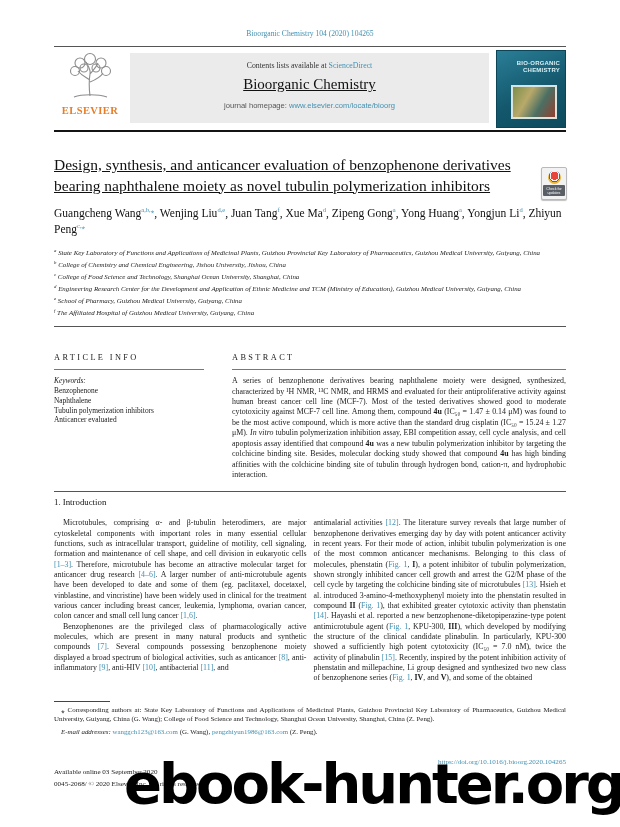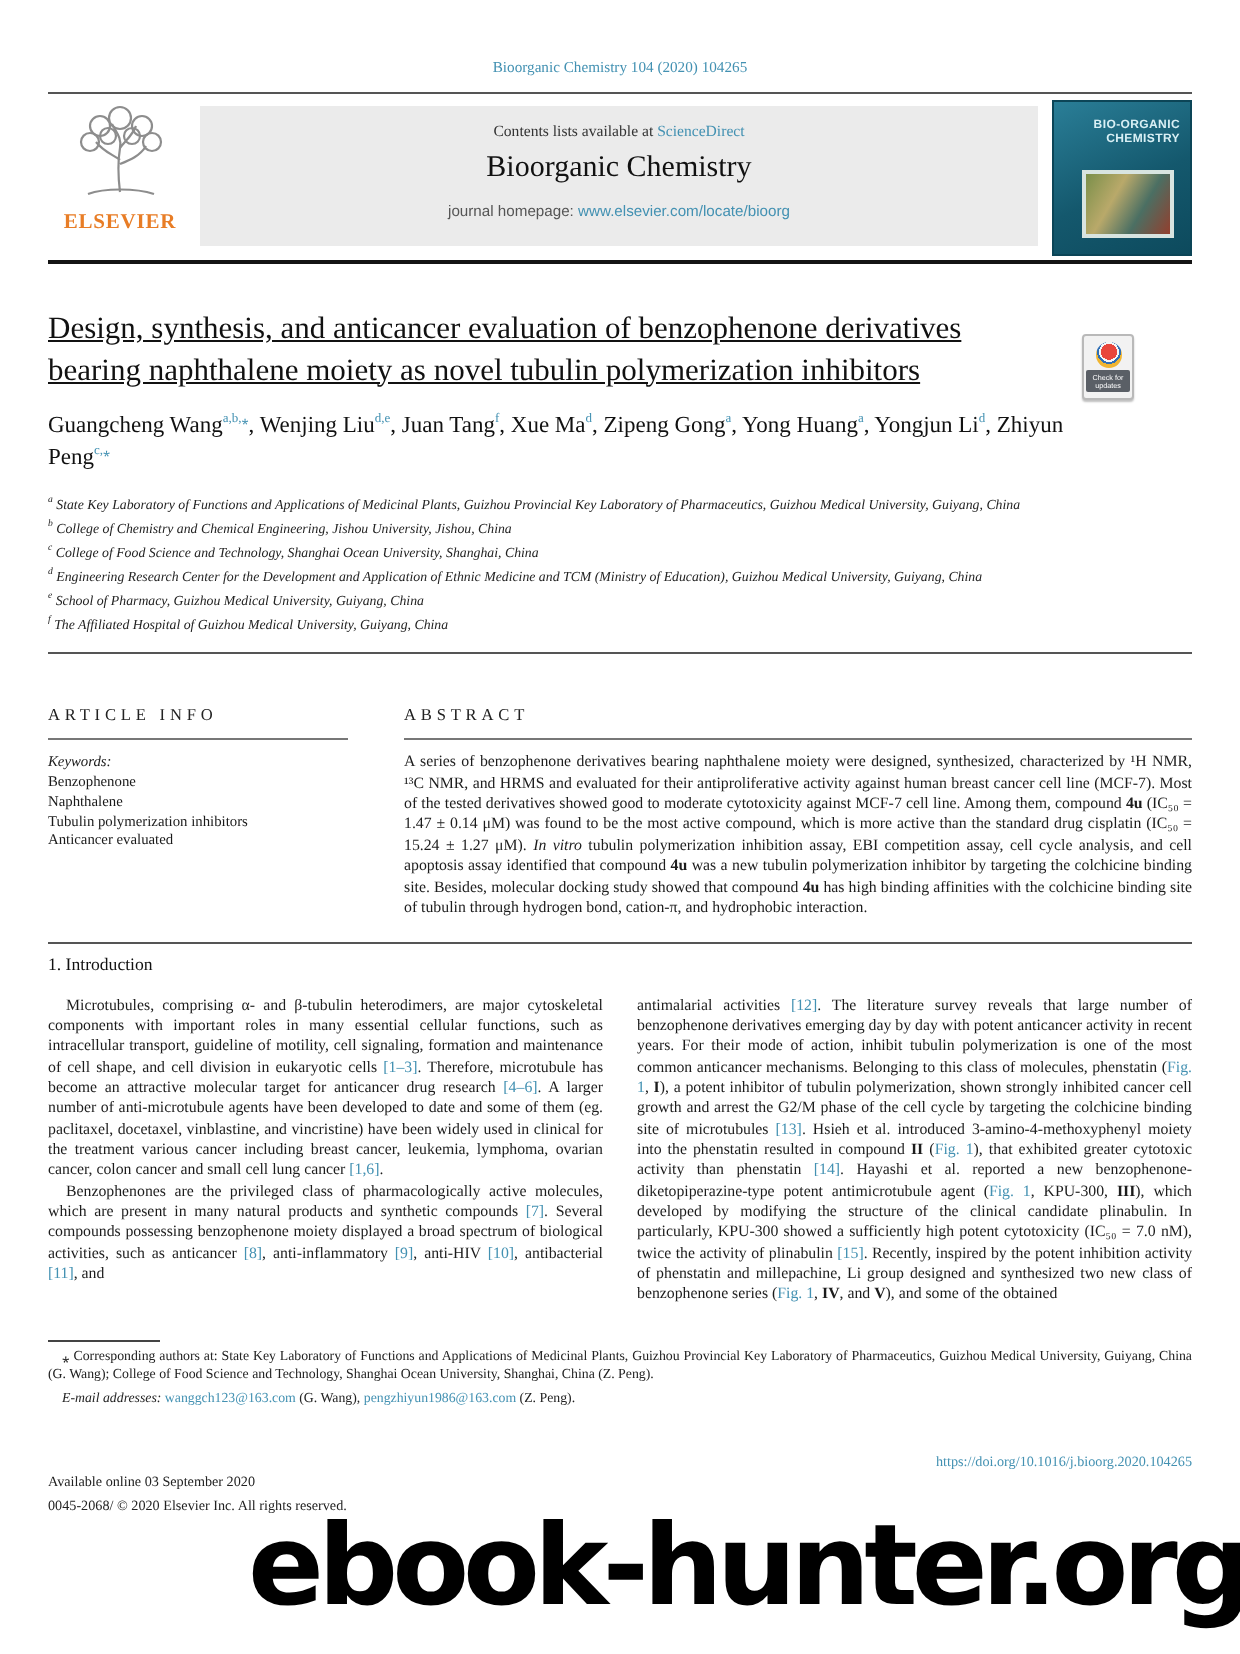--- a/index.html
+++ b/index.html
@@ -2,36 +2,36 @@
 <html><head>
 <meta charset="utf-8">
 <style>
   html,body{margin:0;padding:0;}
   body{
     width:620px;height:827px;position:relative;overflow:hidden;
     background:#ffffff;color:#1a1a1a;
     font-family:"Liberation Serif",serif;
     -webkit-font-smoothing:antialiased;
   }
-  .page{padding:0 24px;}
+  .page{padding:0 54px;}
   a,.link{color:#4391b2;text-decoration:none;}
   .b{font-weight:bold;}
   .i{font-style:italic;}
 
   
   .citation{margin-top:29px;text-align:center;font-size:7.6px;color:#4391b2;}
 
   
   .toprule{border-top:1px solid #555;margin-top:8px;}
   .header-row{display:flex;align-items:flex-start;margin-top:3px;height:78px;}
   .logo-box{width:72px;text-align:center;padding-top:2px;}
   .elsevier-word{color:#e87d26;font-size:10.5px;font-weight:bold;letter-spacing:.4px;margin-top:1px;}
   .gray-box{flex:1;background:#ebebeb;margin:3px 7px 0 4px;height:70px;text-align:center;}
   .contents-line{font-size:7.8px;padding-top:8px;color:#333;}
-  .journal-title{font-size:15px;margin-top:6px;color:#111;}
+  .journal-title{font-size:15px;margin-top:6px;color:#111;text-decoration:underline;}
   .homepage-line{font-family:"Liberation Sans",sans-serif;font-size:7.6px;margin-top:8px;color:#555;}
   .cover{width:70px;height:78px;background:linear-gradient(155deg,#2a7e97 0%,#14586d 55%,#0d4a5d 100%);
          position:relative;border:1px solid #0c4557;box-sizing:border-box;}
   .cover-title{color:#d9f0f5;font-size:6px;font-weight:bold;font-family:"Liberation Sans",sans-serif;
                text-align:right;padding:9px 5px 0 0;line-height:6.5px;letter-spacing:.2px;}
   .cover-art{position:absolute;left:14px;top:34px;width:42px;height:30px;border:2px solid #d8e4e0;
              background:linear-gradient(120deg,#7a8f4a 0%,#b9a96a 35%,#4b6f63 65%,#933f2e 100%);}
   .thickrule{border-top:2.5px solid #141414;margin-top:2px;}
 
   
@@ -57,21 +57,21 @@
   .headrule{border-top:1px solid #777;margin-top:7px;}
   .kw-label{font-style:italic;font-size:7.4px;margin-top:6px;line-height:9.8px;}
   .kw-item{font-size:7.4px;line-height:9.8px;}
   .abs-text{margin-top:6px;font-size:7.9px;line-height:10.4px;text-align:justify;color:#1c1c1c;}
   .ia-bottomrule{border-top:1px solid #555;margin-top:11px;}
 
   
   .sec-head{margin-top:5px;font-size:8.8px;font-weight:normal;color:#111;}
   .cols{display:flex;margin-top:11px;}
   .col{flex:1;}
-  .col + .col{margin-left:17px;}
+  .col + .col{margin-left:7px;}
   .bodyp{font-size:7.9px;line-height:10.35px;text-align:justify;margin:0;color:#1c1c1c;}
   .bodyp.ind{text-indent:9px;}
 
   
   .fnrule{width:56px;border-top:1px solid #444;margin-top:17px;}
   .fn{font-size:6.9px;line-height:9.4px;text-align:justify;margin-top:3px;color:#222;}
   .fn-first{text-indent:7px;}
   .doi{margin-top:22px;font-size:7.1px;color:#4391b2;text-align:right;}
   .meta{font-size:7.1px;line-height:9.8px;color:#222;margin-top:2px;}
 

